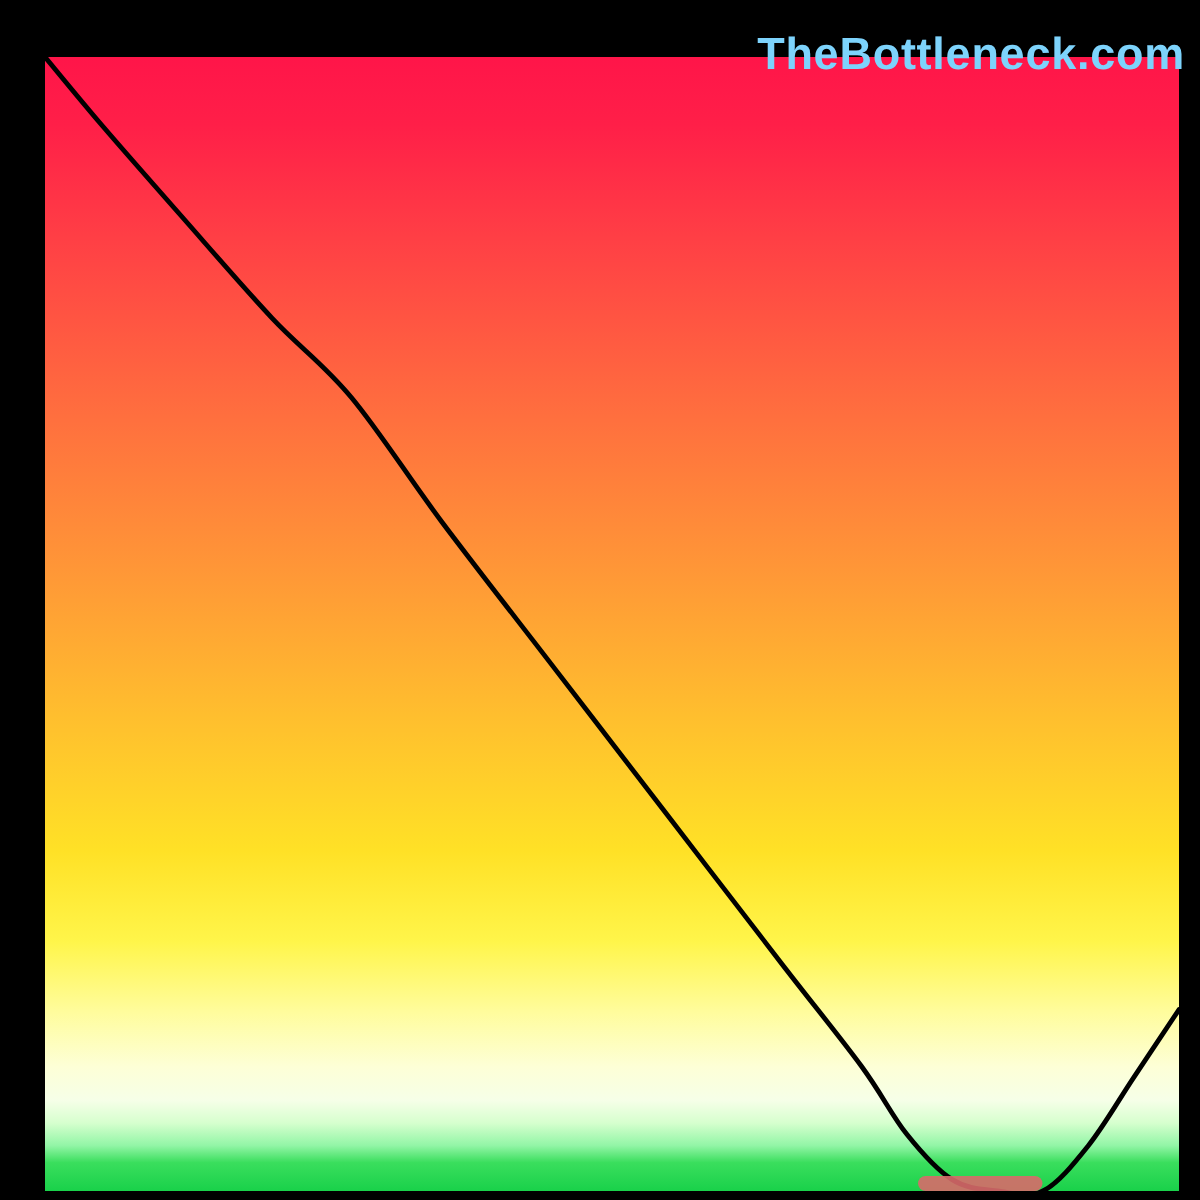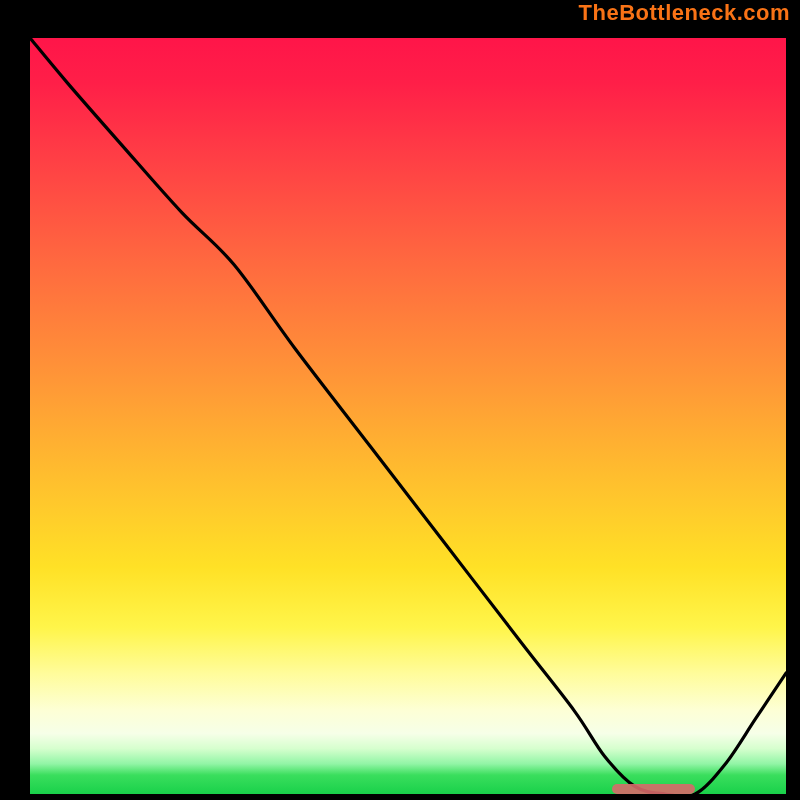--- a/index.html
+++ b/index.html
@@ -5,26 +5,26 @@
   * { margin: 0; padding: 0; box-sizing: border-box; }
   html, body { width: 800px; height: 800px; overflow: hidden; background: #fff; }
   .stage {
     position: relative;
     width: 800px;
     height: 800px;
     background: #000;
   }
   .watermark {
     position: absolute;
-    top: 0;
+    top: 20px;
     right: 10px;
     font-family: Arial, Helvetica, sans-serif;
-    font-size: 22px;
+    font-size: 30px;
     font-weight: 600;
-    color: #f97316;
+    color: #7dd3fc;
     letter-spacing: 0.5px;
     z-index: 10;
   }
   .plot {
     position: absolute;
     left: 30px;
     top: 38px;
     width: 756px;
     height: 756px;
     overflow: hidden;

